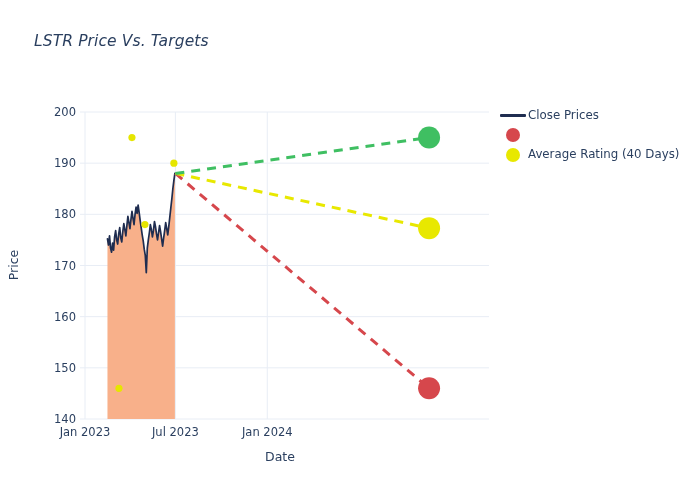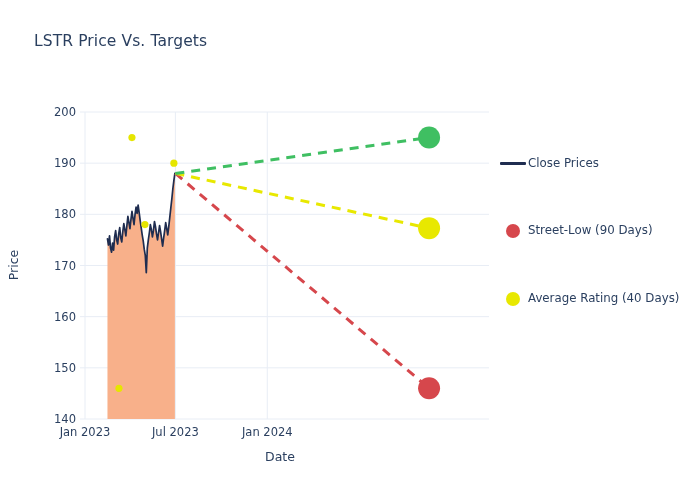--- a/index.html
+++ b/index.html
@@ -4,38 +4,38 @@
 <style>
   html,body{margin:0;padding:0;}
   body{
     width:700px;height:500px;background:#ffffff;
     font-family:"DejaVu Sans","Liberation Sans",sans-serif;
     color:#2a3f5f;overflow:hidden;position:relative;
   }
   #chart-root{position:absolute;left:0;top:0;width:700px;height:500px;}
   .chart-title{
     position:absolute;left:34px;top:32px;
-    font-size:15.5px;color:#2a3f5f;letter-spacing:.1px;white-space:nowrap;
+    font-size:15.5px;color:#2a3f5f;letter-spacing:.1px;white-space:nowrap;font-style:italic;
   }
   .plot-svg{position:absolute;left:0;top:0;}
   .ytick,.xtick{
     font-size:11.5px;fill:#2a3f5f;
     font-family:"DejaVu Sans","Liberation Sans",sans-serif;
   }
   .ytick{text-anchor:end;}
   .xtick{text-anchor:middle;}
   .axis-title{
     font-size:12.5px;fill:#2a3f5f;text-anchor:middle;
     font-family:"DejaVu Sans","Liberation Sans",sans-serif;
   }
   .legend-box{
     position:absolute;left:498px;top:106px;width:200px;
   }
   .legend-row{
-    display:flex;align-items:center;height:19.5px;margin-top:48px;
+    display:flex;align-items:center;height:19.5px;
   }
   .legend-sym{
     width:30px;flex:0 0 30px;display:flex;align-items:center;justify-content:center;
   }
   .legend-label{
     font-size:11.8px;color:#2a3f5f;white-space:nowrap;line-height:1;
   }
   .dot{border-radius:50%;display:block;}
   .linesym{width:26px;height:2.6px;border-radius:1px;display:block;}
 </style>
@@ -110,21 +110,20 @@
     <div class="legend-row">
       <span class="legend-sym">
           <span class="linesym" style="background:#1f2d50"></span>
         </span>
       <span class="legend-label">Close Prices</span>
     </div>
     <div class="legend-row">
       <span class="legend-sym">
           <span class="dot" style="width:14px;height:14px;background:#d6474c"></span>
         </span>
-      <span class="legend-label">Street-Low (90 Days)</span>
     </div>
     <div class="legend-row">
       <span class="legend-sym">
           <span class="dot" style="width:14px;height:14px;background:#e8e800"></span>
         </span>
       <span class="legend-label">Average Rating (40 Days)</span>
     </div>
   </div>
 </div>
 

